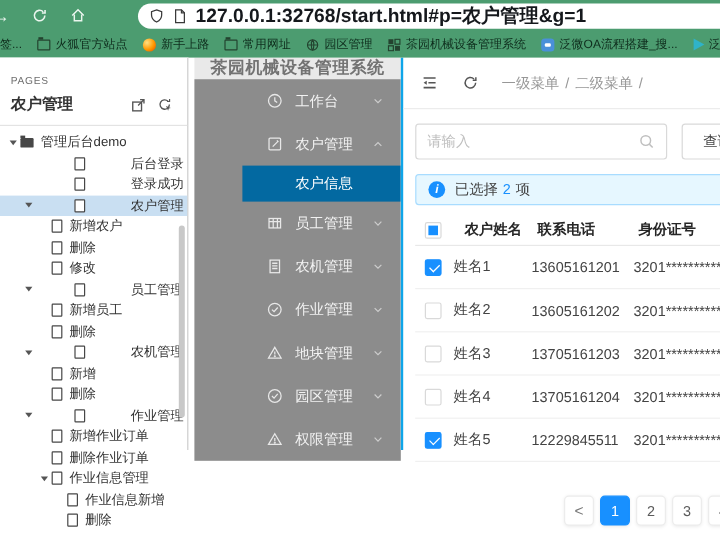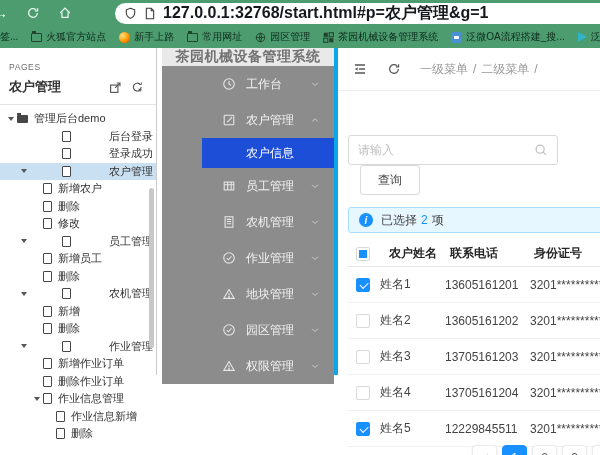--- a/index.html
+++ b/index.html
@@ -55,31 +55,31 @@
 
   
   .sidebar { width:172px; display:flex; flex-direction:column; flex-shrink:0; background:#fff; }
   .sb-topgap { height:12px; }
   .sb-title { height:37px; background:#e9e9e9; display:flex; align-items:center; justify-content:center; font-size:14px; font-weight:bold; color:#737373; letter-spacing:0.5px; }
   .sb-menu { background:#8c8c8c; height:328px;padding-left:40px; }
   .menu-item { height:36px; display:flex; align-items:center; padding:0 14px 0 20px; color:#f2f2f2; font-size:12px; cursor:default; }
   .menu-ico { width:14px; height:14px; margin-right:10px; color:#f0f0f0; opacity:0.92; }
   .chev { margin-left:auto; color:#dedede; opacity:0.8; }
   .submenu-item { height:30px; display:flex; align-items:center; padding-left:44px; font-size:12px; color:#fff; }
-  .submenu-item.selected { background:#1d4ed8; }
+  .submenu-item.selected { background:#0369a1; }
   .sb-footer { flex:1; background:#d4d4d4; }
 
   
-  .main { flex:1; min-width:0; border-left:4px solid #0ea5e9; display:flex; flex-direction:column; background:#fff;gap:32px; }
+  .main { flex:1; min-width:0; border-left:2px solid #0ea5e9; display:flex; flex-direction:column; background:#fff; }
   .main-header { height:43px; border-bottom:1px solid #ececec; display:flex; align-items:center; padding-left:14px; flex-shrink:0; }
   .hdr-ico { color:#555; margin-right:19px; }
   .breadcrumb { font-size:12px; color:#979797; white-space:nowrap; }
   .breadcrumb .sep { margin:0 5px; }
   .main-body { flex:1; position:relative; padding:12px 0 0 10px; }
-  .search-row { display:flex;flex-direction:column; }
+  .search-row { display:flex; }
   .search-box { width:210px; height:30px; border:1px solid #d9d9d9; border-radius:3px; display:flex; align-items:center; padding:0 9px; flex-shrink:0; }
   .search-box input { border:none; outline:none; flex:1; font-size:12px; color:#555; min-width:0; font-family:inherit; }
   .search-box input::placeholder { color:#bfbfbf; }
   .query-btn { width:60px; height:30px; margin-left:12px; border:1px solid #d9d9d9; border-radius:3px; background:#fff; font-size:12px; color:#434343; display:flex; align-items:center; justify-content:center; flex-shrink:0; }
   .alert { margin-top:12px; width:258px; height:26px; background:#e6f7ff; border:1px solid #a8dcff; border-radius:3px; display:flex; align-items:center; padding:0 10px; font-size:12px; color:#434343; }
   .info-ico { width:14px; height:14px; border-radius:50%; background:#1890ff; color:#fff; font-size:10px; font-style:italic; font-weight:bold; display:flex; align-items:center; justify-content:center; margin-right:8px; flex-shrink:0; }
   .alert b.count { color:#1890ff; font-weight:normal; margin:0 4px; }
 
   .table { margin-top:8px; }
   .tr { display:flex; align-items:center; }

